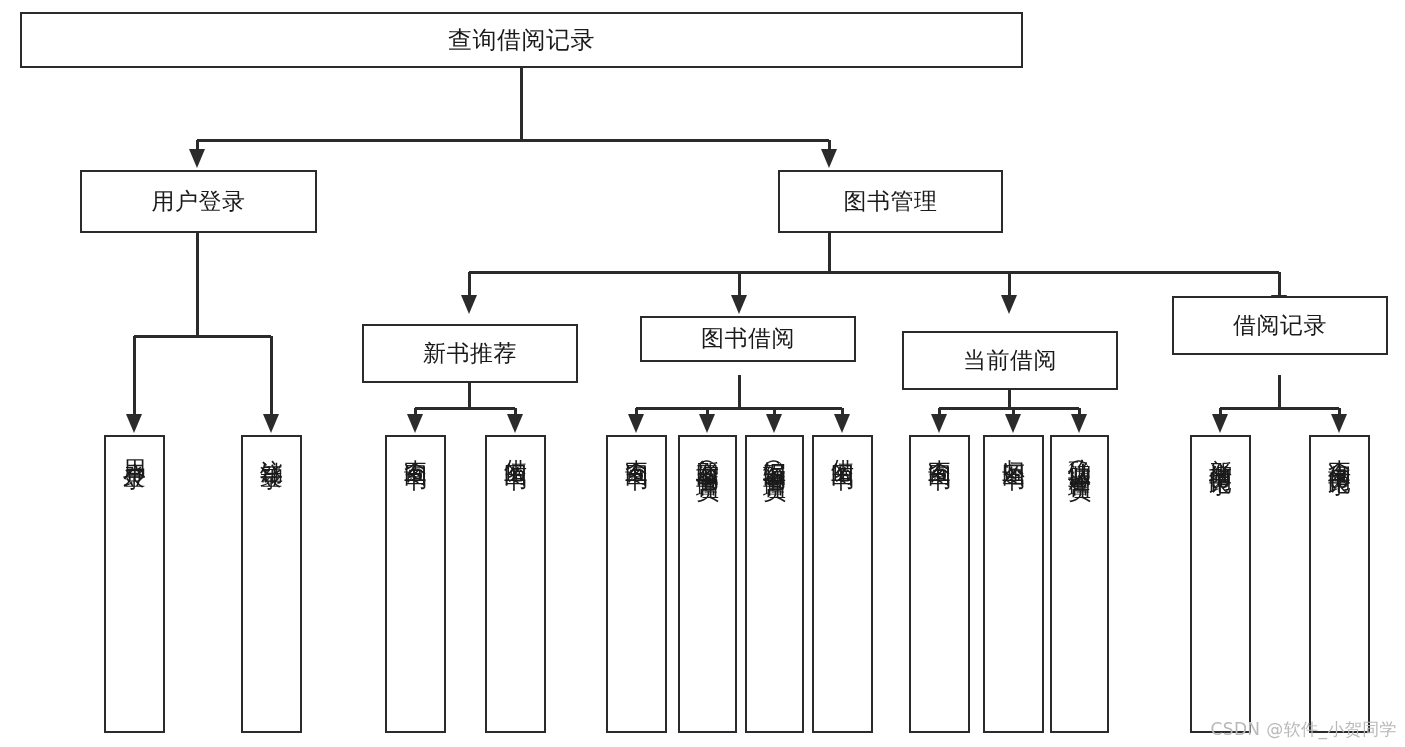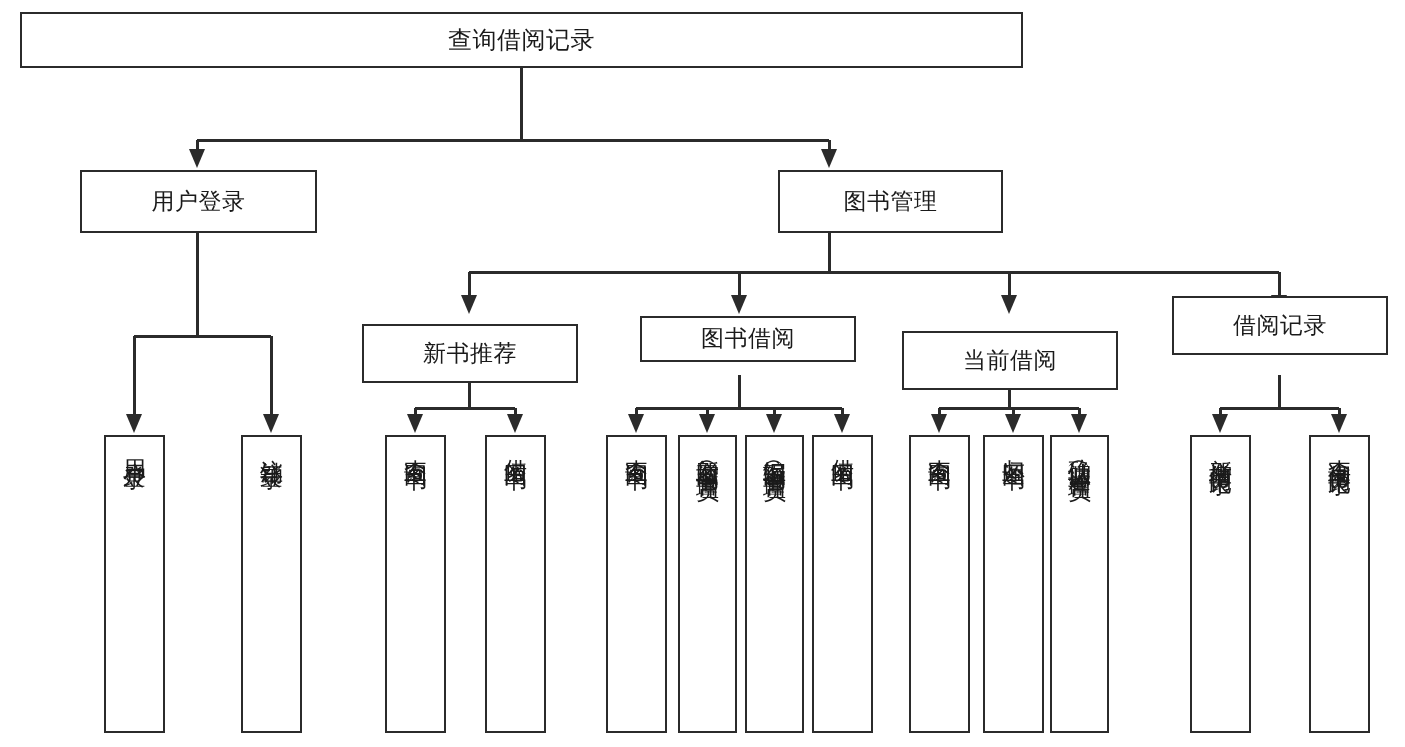--- a/index.html
+++ b/index.html
@@ -191,14 +191,15 @@
         <span class="node-label">确认归还（管理员）</span>
       </div>
       <div class="node vertical leaf" style="left: 1190px; top: 435px; width: 61px; height: 298px;">
         <span class="node-label">新增借阅记录</span>
       </div>
       <div class="node vertical leaf" style="left: 1309px; top: 435px; width: 61px; height: 298px;">
         <span class="node-label">查询借阅记录</span>
       </div>
     </div>
 
+  <div class="watermark">CSDN @软件_小贺同学</div>
 
 </div>
 
 </body></html>

